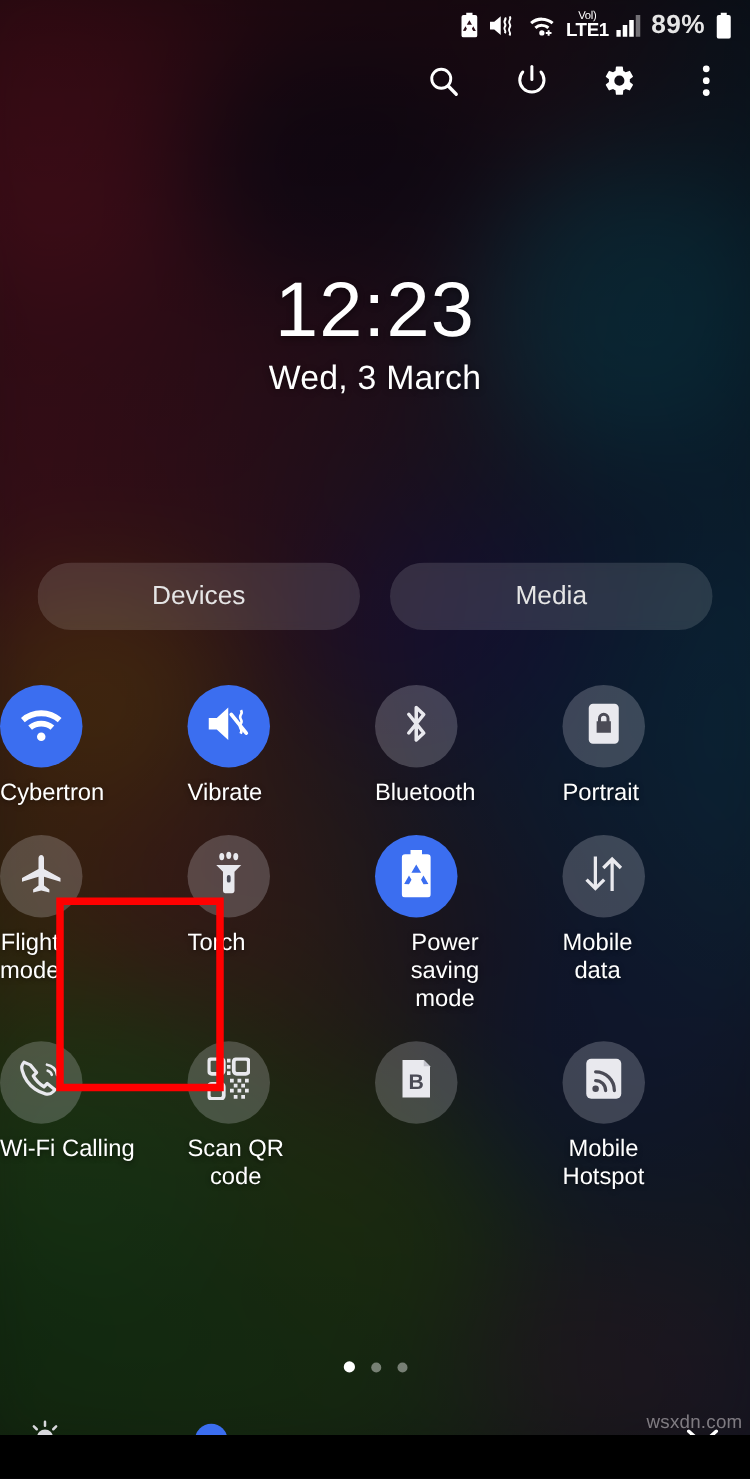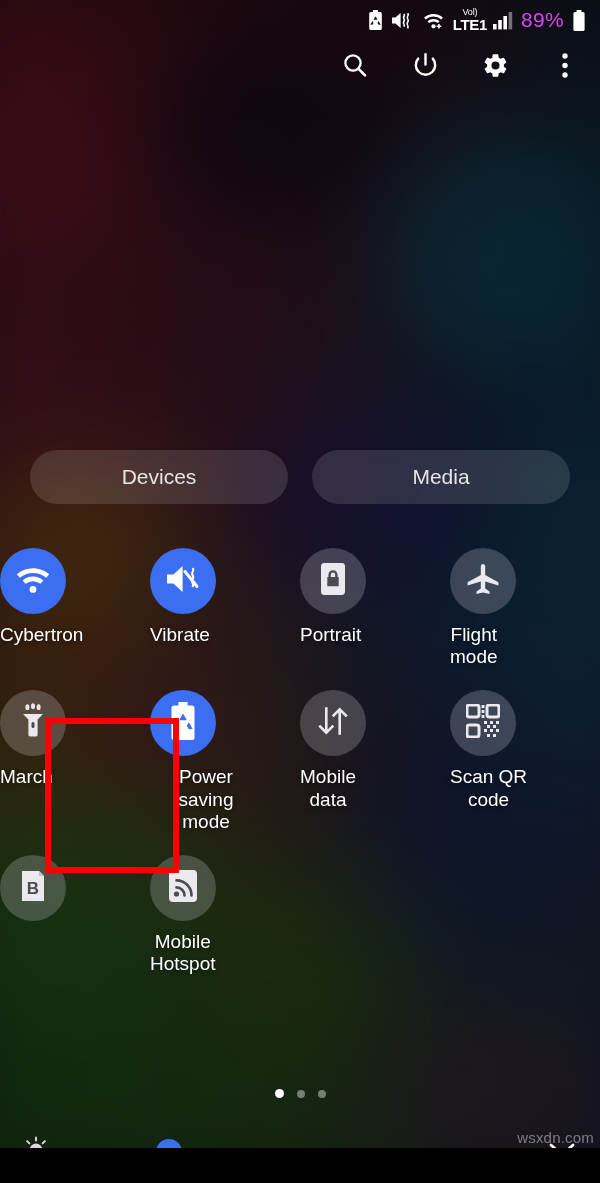--- a/index.html
+++ b/index.html
@@ -75,22 +75,22 @@
     align-items: center;
     justify-content: flex-end;
     padding-right: 14px;
     gap: 8px;
     color: #fff;
   }
   .sb-icon { display: flex; align-items: center; }
   .sb-battpct {
     font-size: 21px;
     letter-spacing: 0.3px;
-    color: #d946ef;
-    font-weight: 400;
+    color: #e5e5e5;
+    font-weight: 700;
   }
   .volte-wrap {
     display: flex;
     flex-direction: column;
     align-items: center;
     line-height: 1;
     margin-right: -2px;
   }
   .volte-top { font-size: 9px; letter-spacing: -0.2px; }
   .volte-bot { font-size: 15px; font-weight: 700; letter-spacing: -0.3px; }
@@ -377,20 +377,24 @@
         <span>
           <svg width="8" height="27" viewBox="0 0 8 27">
             <circle cx="4" cy="4" r="2.7" fill="#fff"></circle>
             <circle cx="4" cy="13.5" r="2.7" fill="#fff"></circle>
             <circle cx="4" cy="23" r="2.7" fill="#fff"></circle>
           </svg>
         </span>
       </div>
     </div>
 
+    <div class="clock-block">
+      <div class="clock-time">12:23</div>
+      <div class="clock-date">Wed, 3 March</div>
+    </div>
 
     <div class="pills">
       <div class="pill">
         <span>Devices</span>
       </div>
       <div class="pill">
         <span>Media</span>
       </div>
     </div>
 
@@ -415,20 +419,30 @@
             <svg width="38" height="32" viewBox="0 0 38 32">
               <path fill="#fff" d="M3 11.4h6.4L18.6 3v26l-9.2-8.4H3z"></path>
               <line x1="21" y1="8.5" x2="33" y2="23.5" stroke="#fff" stroke-width="3" stroke-linecap="round"></line>
               <path fill="#fff" d="M27.8 5.5l1.9-1c.9 1.6.9 3 .1 4.3-.7 1.2-.8 2.2-.1 3.4.9 1.5.8 2.9-.1 4.2-.8 1.2-.8 2.2 0 3.5.9 1.5.8 2.9-.2 4.5l-1.9-1.1c.7-1.1.7-1.9.2-2.8-1-1.7-1-3.3 0-4.8.6-1 .6-1.8.1-2.8-1-1.6-1-3.1 0-4.7.6-1 .6-1.8-.1-2.7z"></path>
             </svg>
           </span>
         </div>
         <div class="qs-label">Vibrate</div>
       </div>
 
+      <div class="qs-tile">
+        <div class="qs-circle">
+          <span>
+            <svg width="32" height="34" viewBox="0 0 32 34">
+              <path fill="none" stroke="#e9e9ee" stroke-width="2.8" stroke-linejoin="round" stroke-linecap="round" d="M10 9.4L22 24.4 16 30V4l6 5.6L10 24.4"></path>
+            </svg>
+          </span>
+        </div>
+        <div class="qs-label">Bluetooth</div>
+      </div>
 
       <div class="qs-tile">
         <div class="qs-circle">
           <span>
             <svg width="30" height="36" viewBox="0 0 30 36">
               <rect x="3" y="2" width="24" height="32" rx="3.4" fill="#e9e9ee"></rect>
               <path fill="#4b4b56" d="M15 9.2a4.6 4.6 0 0 1 4.6 4.6v2.1h1.1v9.3H9.3v-9.3h1.1v-2.1A4.6 4.6 0 0 1 15 9.2zm0 2.4a2.2 2.2 0 0 0-2.2 2.2v2.1h4.4v-2.1A2.2 2.2 0 0 0 15 11.6z"></path>
             </svg>
           </span>
         </div>
@@ -451,21 +465,21 @@
           <span>
             <svg width="32" height="36" viewBox="0 0 32 36">
               <path fill="#e9e9ee" d="M6 11h20l-5.4 5.4v15.4a1.7 1.7 0 0 1-1.7 1.7h-5.8a1.7 1.7 0 0 1-1.7-1.7V16.4z"></path>
               <ellipse fill="#e9e9ee" cx="10.4" cy="4.2" rx="2" ry="2.9"></ellipse>
               <ellipse fill="#e9e9ee" cx="16" cy="3.2" rx="2" ry="2.9"></ellipse>
               <ellipse fill="#e9e9ee" cx="21.6" cy="4.2" rx="2" ry="2.9"></ellipse>
               <rect fill="#4b4b56" x="14.5" y="19" width="3" height="6" rx="1.5"></rect>
             </svg>
           </span>
         </div>
-        <div class="qs-label">March</div>
+        <div class="qs-label">Torch</div>
       </div>
 
       <div class="qs-tile">
         <div class="qs-circle on">
           <span>
             <svg width="28" height="38" viewBox="0 0 28 38">
               <path fill="#fff" d="M9.4 0h9.2v3.4h4.3A2.6 2.6 0 0 1 25.5 6v29.4A2.6 2.6 0 0 1 22.9 38H5.1a2.6 2.6 0 0 1-2.6-2.6V6a2.6 2.6 0 0 1 2.6-2.6h4.3V0z"></path>
               <path fill="#3b6ef0" d="M14 11.5l3.9 6.7h-7.8zM8.2 20.3l2 3.5-2 3.5-3.9-.2 3.9-6.8zM19.8 20.3l3.9 6.8-3.9.2-2-3.5z"></path>
             </svg>
           </span>
@@ -478,20 +492,32 @@
           <span>
             <svg width="34" height="34" viewBox="0 0 34 34">
               <path fill="#e9e9ee" d="M11 3.2v22.3l-4.8-4.8-1.9 1.9 8 8 8-8-1.9-1.9-4.8 4.8V3.2z" transform="translate(-2,0)"></path>
               <path fill="#e9e9ee" d="M23 30.8V8.5l4.8 4.8 1.9-1.9-8-8-8 8 1.9 1.9 4.8-4.8v22.3z" transform="translate(2,0)"></path>
             </svg>
           </span>
         </div>
         <div class="qs-label">Mobile<br>data</div>
       </div>
 
+      <div class="qs-tile">
+        <div class="qs-circle">
+          <span>
+            <svg width="38" height="36" viewBox="0 0 38 36">
+              <path fill="none" stroke="#e9e9ee" stroke-width="2.6" stroke-linejoin="round" d="M5.2 4.8c-1.6 1.7-2.2 4-1.5 6.4 1.6 6.1 5.2 11.4 10.4 15.1 2.4 1.7 5.2 3 8.2 3.8 2.3.6 4.6 0 6.2-1.7l1.5-1.6-6.2-5-2.6 2.6a24 24 0 0 1-8.6-8.7l2.7-2.6-5.1-6.2z"></path>
+              <path fill="none" stroke="#e9e9ee" stroke-width="2.2" stroke-linecap="round" d="M24.2 11.6a4.6 4.6 0 0 1 3.2 3.2"></path>
+              <path fill="none" stroke="#e9e9ee" stroke-width="2.2" stroke-linecap="round" d="M23.6 6.8a9.4 9.4 0 0 1 8 8"></path>
+            </svg>
+          </span>
+        </div>
+        <div class="qs-label">Wi-Fi Calling</div>
+      </div>
 
       <div class="qs-tile">
         <div class="qs-circle">
           <span>
             <svg width="34" height="34" viewBox="0 0 34 34">
               <g fill="#e9e9ee">
                 <rect x="1" y="1" width="12" height="12" rx="2.4" fill="none" stroke="#e9e9ee" stroke-width="3"></rect>
                 <rect x="21" y="1" width="12" height="12" rx="2.4" fill="none" stroke="#e9e9ee" stroke-width="3"></rect>
                 <rect x="1" y="21" width="12" height="12" rx="2.4" fill="none" stroke="#e9e9ee" stroke-width="3"></rect>
                 <rect x="15.6" y="1" width="2.8" height="3"></rect>

